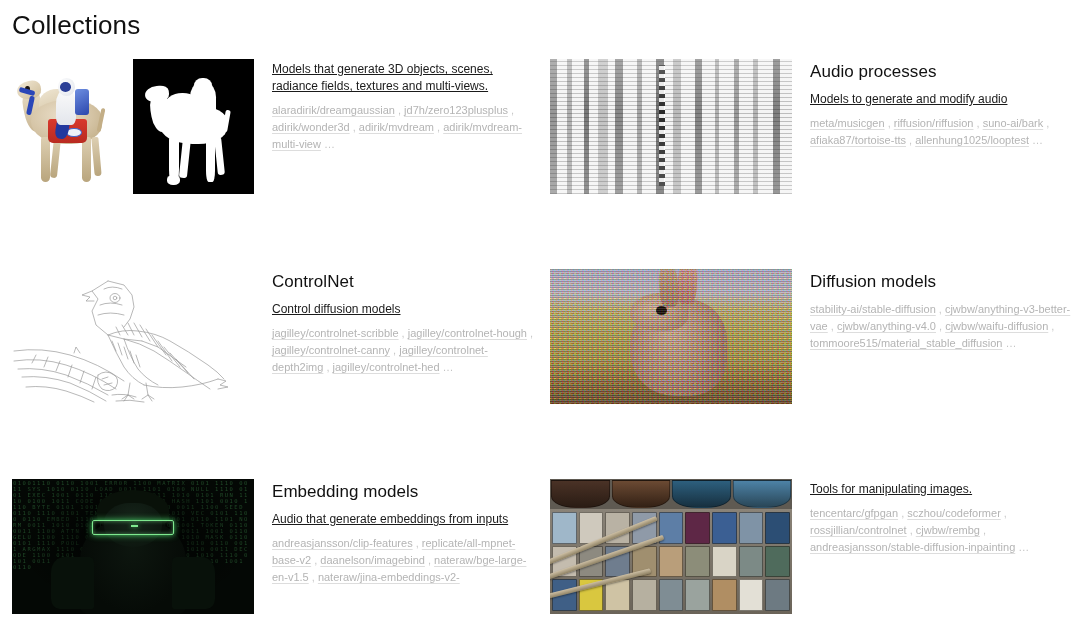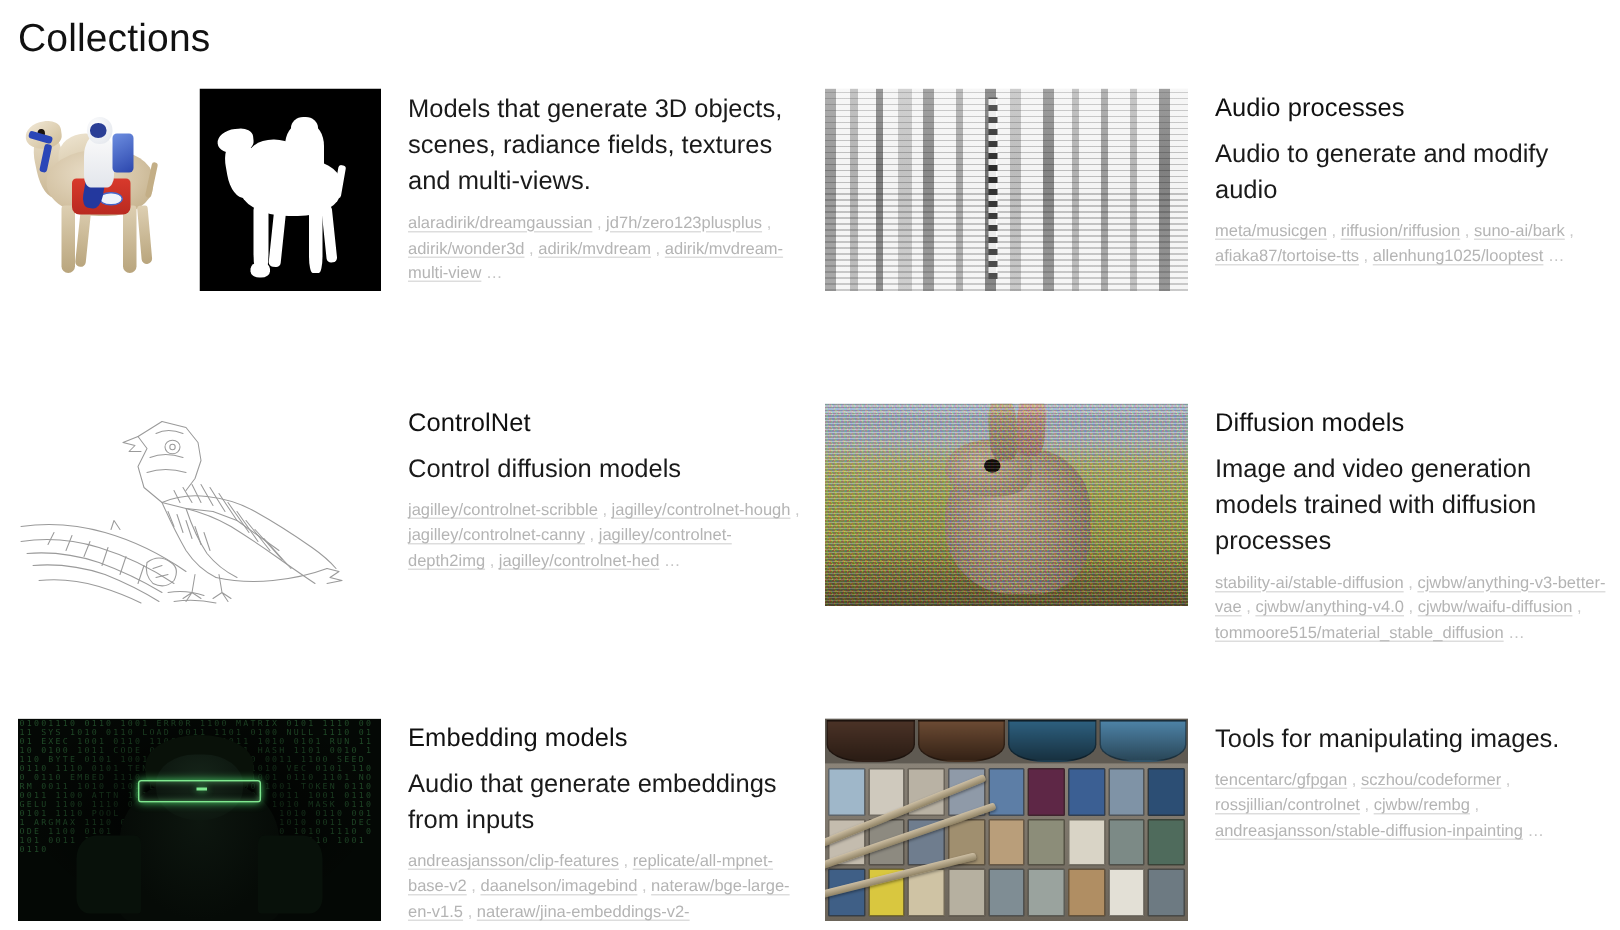--- a/index.html
+++ b/index.html
@@ -74,25 +74,26 @@
   .card-title {
     font-size: 17px;
     font-weight: 300;
     color: #111111;
     line-height: 1.35;
     margin-bottom: 7px;
     letter-spacing: 0.05px;
   }
 
   .card-desc {
-    font-size: 17px;
+    font-size: 12px;
     font-weight: 400;
     color: #1a1a1a;
     line-height: 1.42;
     margin-bottom: 7px;
+    text-decoration: underline;
   }
 
   .model-list {
     font-size: 11px;
     line-height: 1.54;
     color: #b4b4b4;
   }
 
   .model-link {
     color: #b4b4b4;
@@ -524,21 +525,21 @@
           <div class="art-spec">
             <div class="bands"></div>
             <div class="vstripes"></div>
             <div class="ladder"></div>
             <div class="haze"></div>
           </div>
         </div>
       </div>
       <div class="card-text">
         <div class="card-title">Audio processes</div>
-        <div class="card-desc">Audio to generate and modify audio</div>
+        <div class="card-desc">Models to generate and modify audio</div>
         <div class="model-list"><span class="model-link">meta/musicgen</span><span class="sep"> , </span><span class="model-link">riffusion/riffusion</span><span class="sep"> , </span><span class="model-link">suno-ai/bark</span><span class="sep"> , </span><span class="model-link">afiaka87/tortoise-tts</span><span class="sep"> , </span><span class="model-link">allenhung1025/looptest</span><span class="ellipsis"> …</span></div>
       </div>
     </div>
 
     <div class="card">
       <div class="thumbs">
         <div class="thumb full">
           <div class="art-bird">
             <svg viewBox="0 0 242 135" xmlns="http://www.w3.org/2000/svg">
               <g fill="none" stroke="#9a9a9a" stroke-width="0.7" stroke-linecap="round" stroke-linejoin="round">
@@ -592,21 +593,20 @@
             <div class="ear1"></div>
             <div class="ear2"></div>
             <div class="eye"></div>
             <div class="noise"></div>
             <div class="noise2"></div>
           </div>
         </div>
       </div>
       <div class="card-text">
         <div class="card-title">Diffusion models</div>
-        <div class="card-desc">Image and video generation models trained with diffusion processes</div>
         <div class="model-list"><span class="model-link">stability-ai/stable-diffusion</span><span class="sep"> , </span><span class="model-link">cjwbw/anything-v3-better-vae</span><span class="sep"> , </span><span class="model-link">cjwbw/anything-v4.0</span><span class="sep"> , </span><span class="model-link">cjwbw/waifu-diffusion</span><span class="sep"> , </span><span class="model-link">tommoore515/material_stable_diffusion</span><span class="ellipsis"> …</span></div>
       </div>
     </div>
 
     <div class="card">
       <div class="thumbs">
         <div class="thumb full">
           <div class="art-matrix">
             <div class="code">01001110 0110 1001 ERR0R 1100 MATRIX 0101 1110 0011 SYS 1010 0110 LOAD 0011 1101 0100 NULL 1110 0101 EXEC 1001 0110 1100 DATA 0011 1010 0101 RUN 1110 0100 1011 CODE 0110 1001 0011 HASH 1101 0010 1110 BYTE 0101 1001 0110 NODE 1010 0011 1100 SEED 0110 1110 0101 TENSOR 1001 0011 1010 VEC 0101 1100 0110 EMBED 1110 0101 0011 DIM 1001 0110 1101 NORM 0011 1010 0101 LAYER 1110 0100 1001 TOKEN 0110 0011 1100 ATTN 1010 0101 1110 PROJ 0011 1001 0110 GELU 1100 1110 0101 SOFT 1001 0011 1010 MASK 0110 0101 1110 POOL 0011 1100 1001 LOGIT 1010 0110 0011 ARGMAX 1110 0101 1001 SAMPLE 0110 1010 0011 DECODE 1100 0101 1110 OUT 1001 0011 0110 1010 1110 0101 0011 1001 0110 1100 1010 0011 0101 1110 1001 0110</div>
             <div class="vignette"></div>

